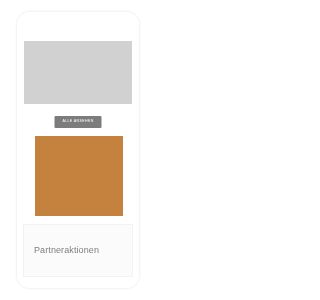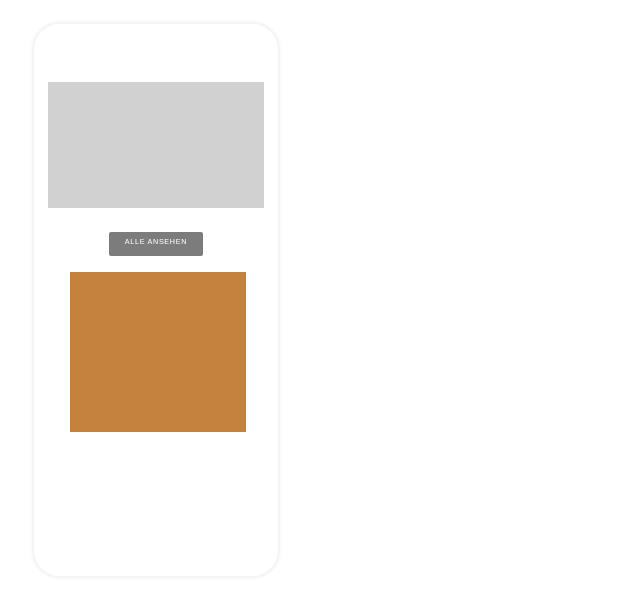--- a/index.html
+++ b/index.html
@@ -128,15 +128,18 @@
   <div class="screen">
 
     <div class="hero-placeholder"></div>
 
     <div class="cta-button">
       <span class="cta-button-label">ALLE ANSEHEN</span>
     </div>
 
     <div class="promo-image"></div>
 
+    <div class="info-card">
+      <div class="info-card-title">Partneraktionen</div>
+    </div>
 
   </div>
 </div>
 
 </body></html>

